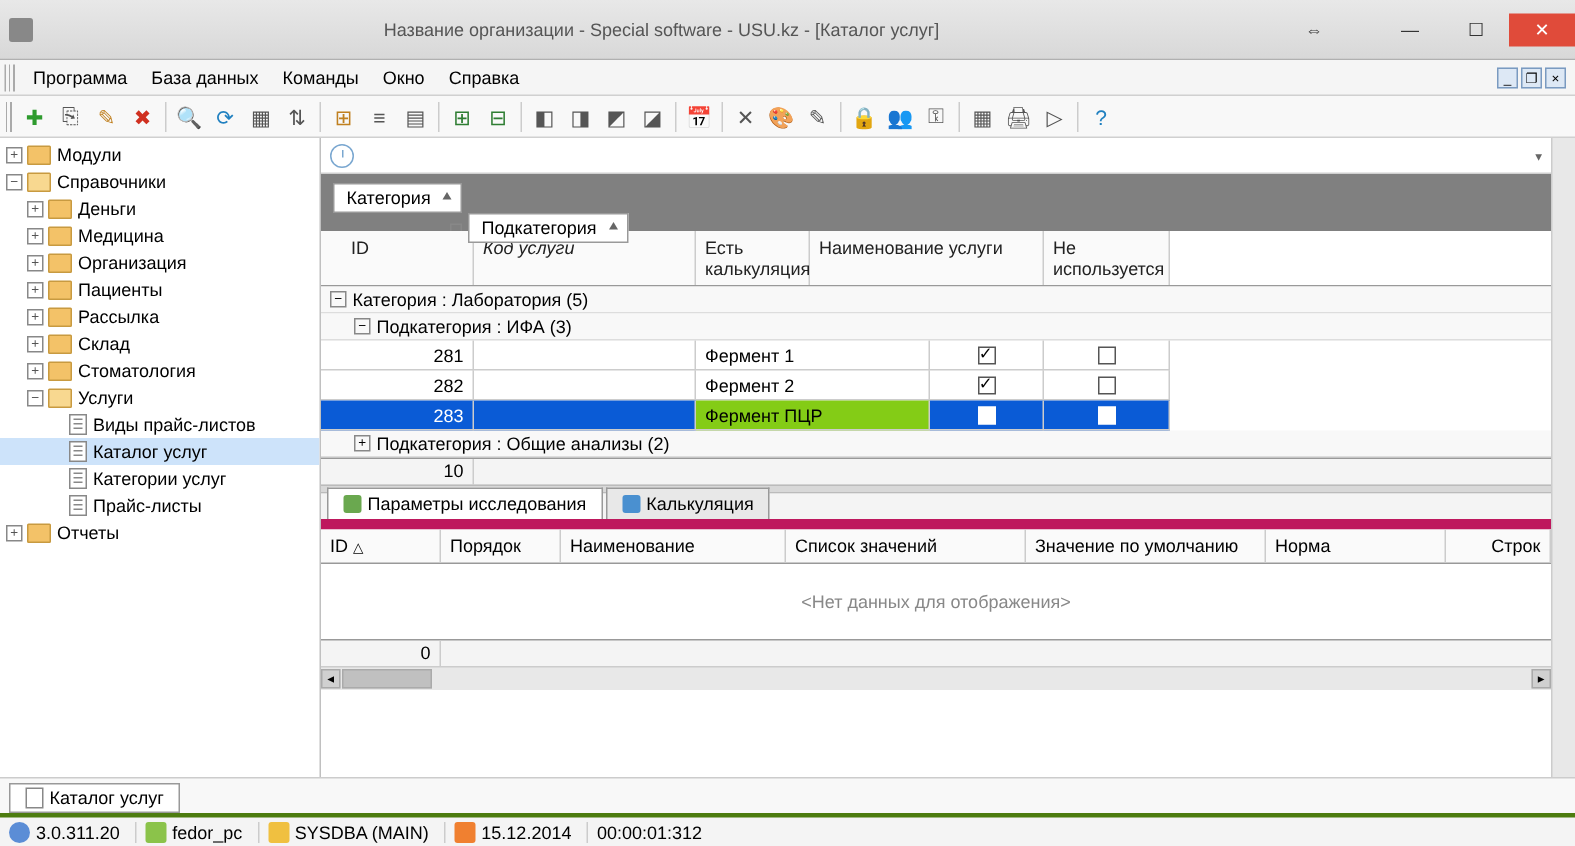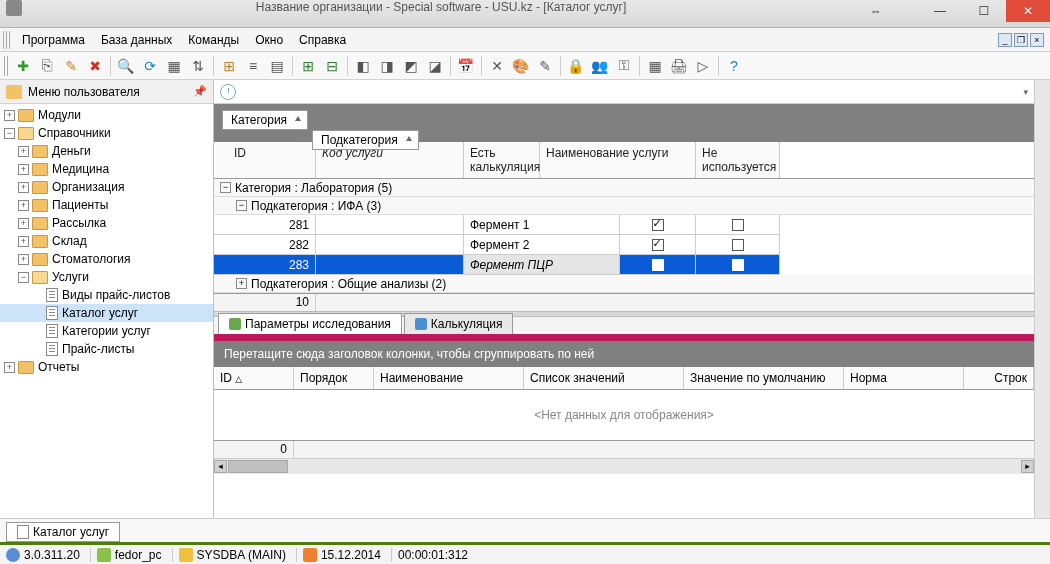--- a/index.html
+++ b/index.html
@@ -1,19 +1,19 @@
 <!DOCTYPE html>
 <html><head>
 <meta charset="utf-8">
 <style>
 * { box-sizing: border-box; margin: 0; padding: 0; font-family: 'Segoe UI', Tahoma, sans-serif; font-size: 12px; }
 body { background: #fff; width: 1050px; height: 564px; overflow: hidden; display: flex; flex-direction: column; }
 
 
-.titlebar { height: 28px; background: linear-gradient(#e8e8e8,#d8d8d8); display: flex; border-bottom: 1px solid #b0b0b0; }
+.titlebar { height: 40px; background: linear-gradient(#e8e8e8,#d8d8d8); display: flex; align-items: center; border-bottom: 1px solid #b0b0b0; }
 .titlebar .app-icon { width: 16px; height: 16px; margin: 0 6px; background: #888; border-radius: 2px; }
 .titlebar .title { flex: 1; text-align: center; color: #555; }
 .titlebar .winbtns { display: flex; }
 .winbtn { width: 44px; height: 22px; display: flex; align-items: center; justify-content: center; color: #333; }
 .winbtn.close { background: #e04b3a; color: #fff; }
 .winbtn.iconify { margin-right: 20px; }
 
 
 .menubar { height: 24px; display: flex; align-items: center; border-bottom: 1px solid #d0d0d0; background: #f5f5f5; }
 .menubar .grip { width: 8px; height: 18px; margin: 0 3px; background: repeating-linear-gradient(90deg,#aaa,#aaa 1px,transparent 1px,transparent 3px); }
@@ -199,25 +199,20 @@
   <div class="tbtn">▦</div>
   <div class="tbtn">🖨</div>
   <div class="tbtn">▷</div>
   <div class="sep"></div>
   <div class="tbtn" style="color:#2080c0">?</div>
 </div>
 
 <div class="main">
 
   <div class="sidebar">
-    <div class="sb-header">
-      <div class="fld-icon"></div>
-      <span>Меню пользователя</span>
-      <span class="pin">📌</span>
-    </div>
     <div class="tree">
       <div class="tree-row">
           <span class="exp">+</span>
           <span class="fld"></span>
           <span>Модули</span>
         </div>
       <div class="tree-row">
           <span class="exp">−</span>
           <span class="fld open"></span>
           <span>Справочники</span>
@@ -355,21 +350,21 @@
             <div class="cell calc">
                 <span class="chk on"></span>
               </div>
             <div class="cell unused">
                 <span class="chk"></span>
               </div>
           </div>
           <div class="data-row sel">
             <div class="cell id">283</div>
             <div class="cell code"></div>
-            <div class="cell name" style="background:#e5e5e5; color:#000;font-style:italic;">Фермент ПЦР</div>
+            <div class="cell name" style="background:#84cc16; color:#000;">Фермент ПЦР</div>
             <div class="cell calc">
                 <span class="chk"></span>
               </div>
             <div class="cell unused">
                 <span class="chk"></span>
               </div>
           </div>
           <div class="grp-row l2">
               <span class="grp-exp">+</span>
               <span>Подкатегория : Общие анализы (2)</span>
@@ -385,21 +380,20 @@
           <div class="btab">
               <span class="ico"></span>
               <span>Параметры исследования</span>
             </div>
           <div class="btab inactive">
               <span class="ico" style="background:#4a90d0"></span>
               <span>Калькуляция</span>
             </div>
         </div>
 
-        <div class="drop-hint">Перетащите сюда заголовок колонки, чтобы сгруппировать по ней</div>
 
         <div class="bottom-grid-head">
           <div class="bgh id"><span>ID</span> <span style="font-size:9px">△</span></div>
           <div class="bgh ord">Порядок</div>
           <div class="bgh nm">Наименование</div>
           <div class="bgh vals">Список значений</div>
           <div class="bgh def">Значение по умолчанию</div>
           <div class="bgh norm">Норма</div>
           <div class="bgh rows">Строк</div>
         </div>

